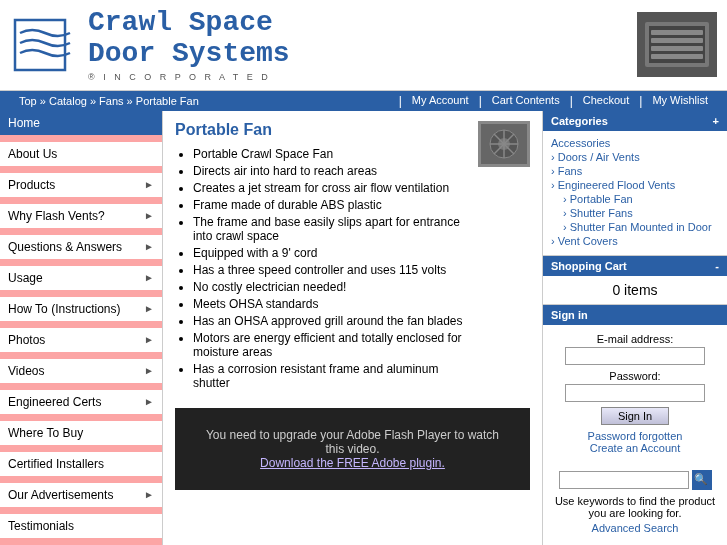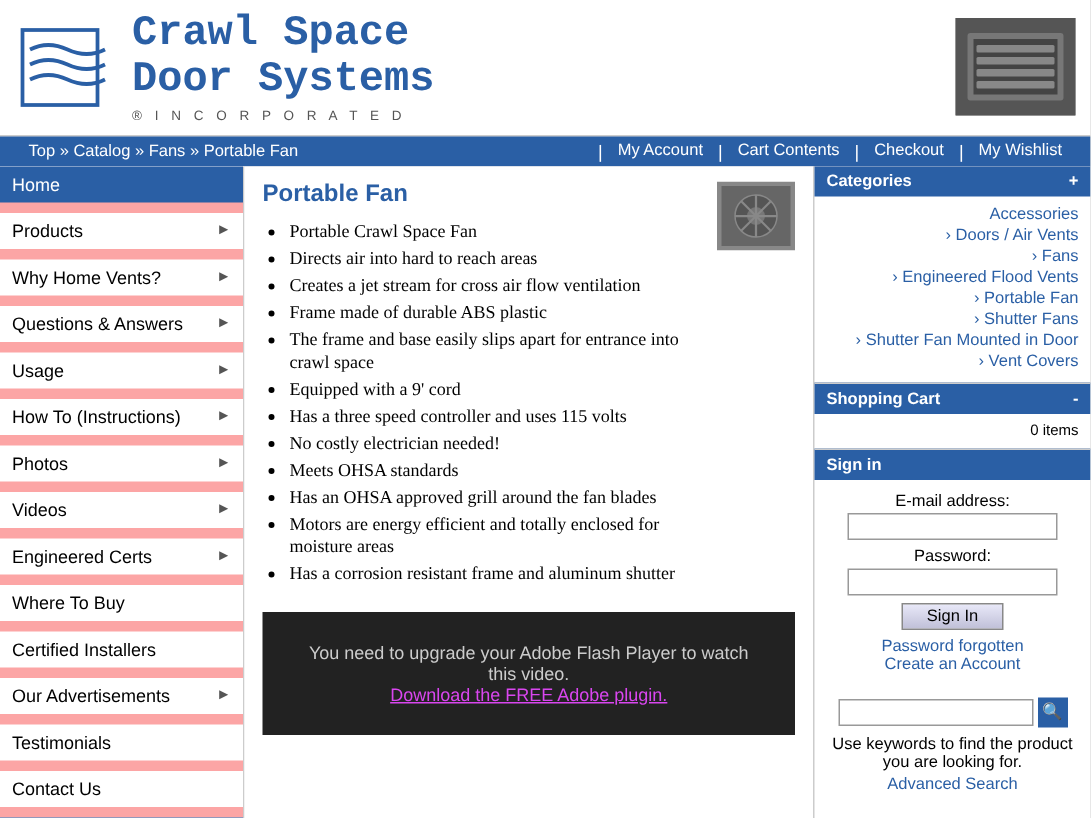--- a/index.html
+++ b/index.html
@@ -27,34 +27,34 @@
     
     #sidebar { width: 163px; min-width: 163px; background: #fff; border-right: 1px solid #ccc; }
     .sidebar-item { border-bottom: 7px solid #fca5a5; padding: 5px 8px; display: flex; justify-content: space-between; align-items: center; cursor: pointer; color: #000; font-size: 12px; }
     .sidebar-item-arrow { color: #555; font-size: 10px; }
     .sidebar-item.active { background: #2a5fa5; color: #fff; }
 
     
     #content { flex: 1; padding: 10px 12px; background: #fff; }
     #content h2 { color: #2a5fa5; font-size: 16px; margin-bottom: 8px; }
     #content ul { margin-left: 18px; margin-bottom: 10px; }
-    #content ul li { margin-bottom: 3px; font-size: 12px; font-family: Liberation Serif, serif; }
+    #content ul li { margin-bottom: 3px; font-size: 12px; }
     #video-placeholder { background: #222; color: #ccc; padding: 20px; text-align: center; min-height: 80px; margin-top: 8px; font-size: 12px; }
-    #video-placeholder a { color: #d946ef; }
+    #video-placeholder a { color: #c4b5fd; }
 
     
     #right-sidebar { width: 185px; min-width: 185px; border-left: 1px solid #ccc; }
     .right-section-header { background: #2a5fa5; color: #fff; padding: 4px 8px; font-weight: bold; font-size: 11px; display: flex; justify-content: space-between; align-items: center; }
-    .right-section-content { padding: 6px 8px; font-size: 11px; text-align: right; }
+    .right-section-content { padding: 6px 8px; font-size: 11px; }
     .right-section-content a { color: #2a5fa5; text-decoration: none; display: block; margin-bottom: 2px; }
     .right-sub-link { padding-left: 12px; }
 
     
     .cart-section { border-top: 1px solid #ccc; }
-    .cart-content { padding: 6px 8px; font-size: 10px; text-align: right; }
+    .cart-content { padding: 6px 8px; font-size: 14px; text-align: center; }
 
     
     .signin-section { border-top: 1px solid #ccc; }
     .signin-content { padding: 8px; }
     .form-row { margin-bottom: 5px; text-align: center; }
     .form-row label { display: block; font-size: 11px; margin-bottom: 2px; }
     .form-row input { width: 140px; height: 18px; border: 1px solid #999; font-size: 11px; padding: 1px 3px; }
     .signin-btn { background: linear-gradient(to bottom, #e8e8f8, #c0c0d8); border: 1px solid #888; padding: 2px 16px; font-size: 11px; cursor: pointer; }
     .signin-links { text-align: center; margin-top: 4px; font-size: 11px; }
     .signin-links a { color: #2a5fa5; text-decoration: none; display: block; }
@@ -122,25 +122,28 @@
   </div>
 </div>
 
 <div id="main">
 
   <div id="sidebar">
     <div class="sidebar-item active">
       <span>Home</span>
     </div>
     <div class="sidebar-item">
+      <span>About Us</span>
+    </div>
+    <div class="sidebar-item">
       <span>Products</span>
       <span class="sidebar-item-arrow">►</span>
     </div>
     <div class="sidebar-item">
-      <span>Why Home Vents?</span>
+      <span>Why Flash Vents?</span>
       <span class="sidebar-item-arrow">►</span>
     </div>
     <div class="sidebar-item">
       <span>Questions &amp; Answers</span>
       <span class="sidebar-item-arrow">►</span>
     </div>
     <div class="sidebar-item">
       <span>Usage</span>
       <span class="sidebar-item-arrow">►</span>
     </div>

